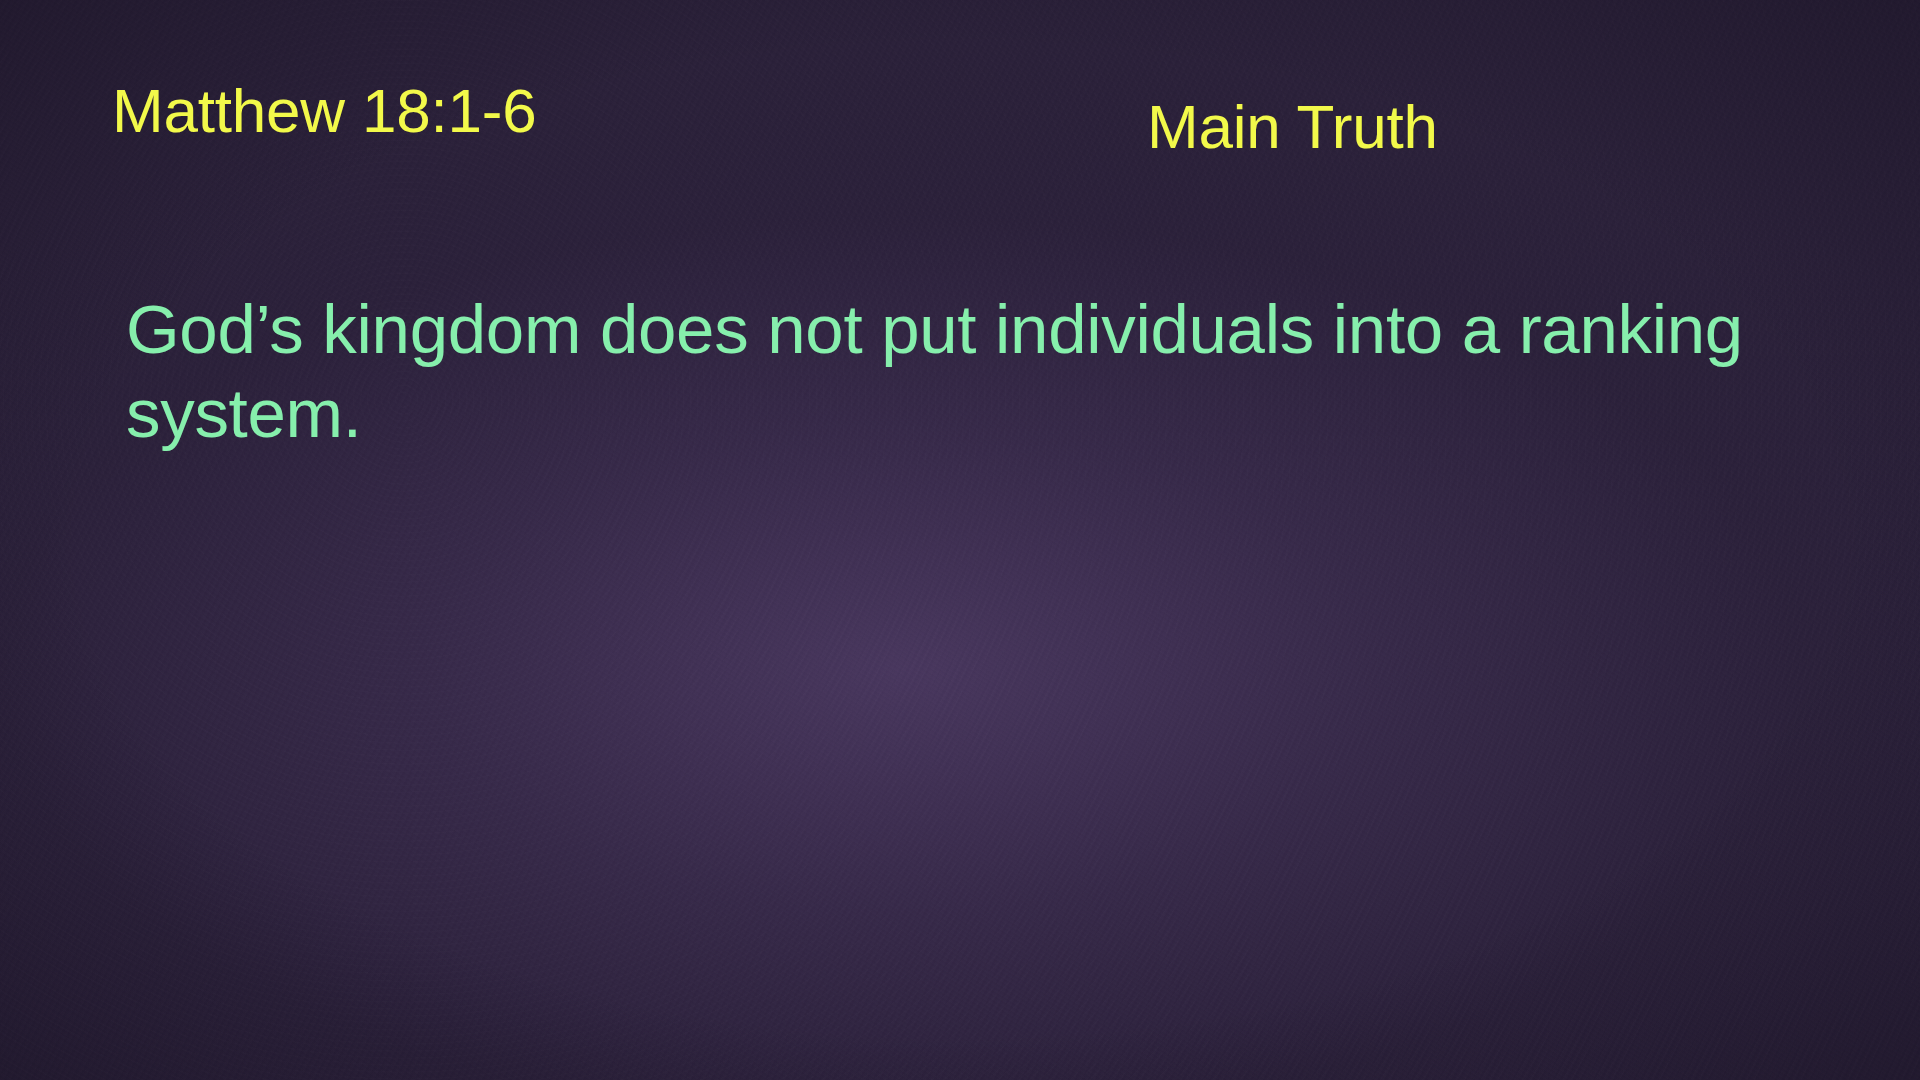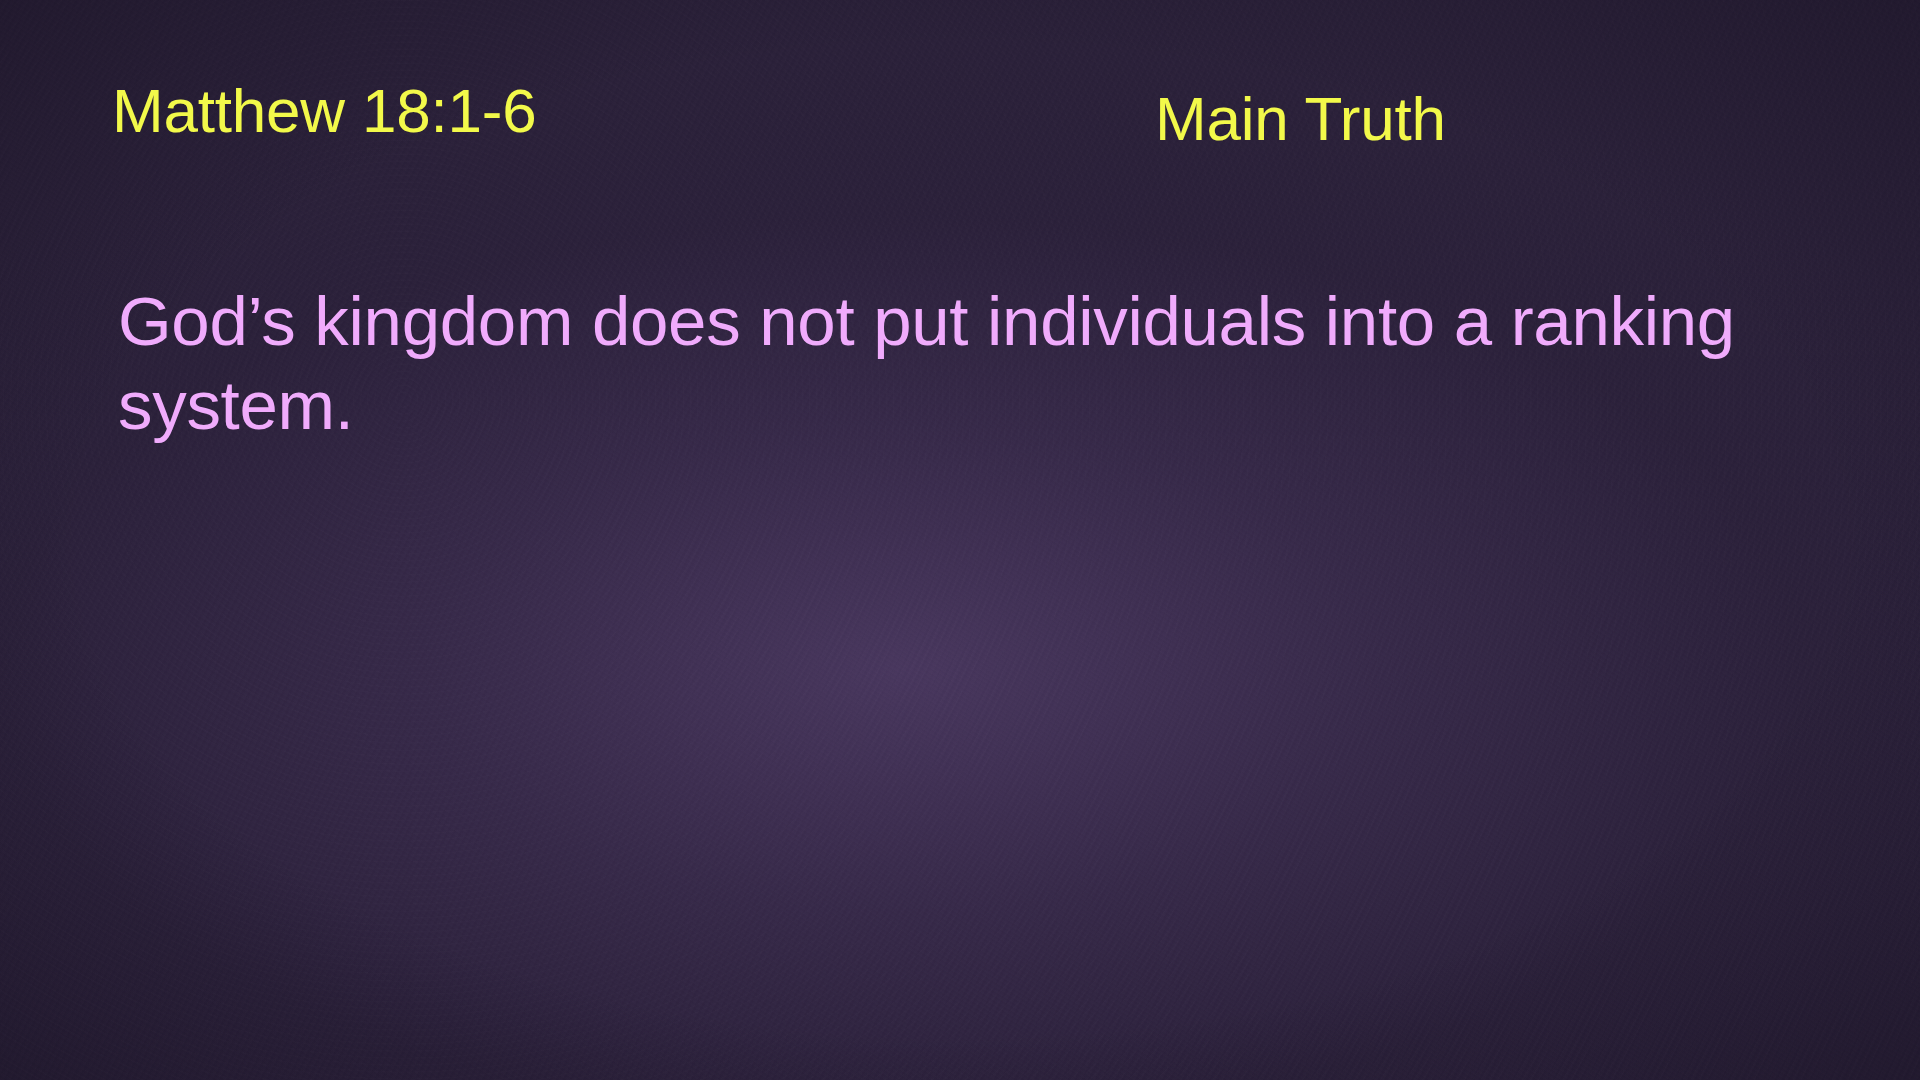--- a/index.html
+++ b/index.html
@@ -106,40 +106,40 @@
     letter-spacing: -0.2px;
     font-family: "Liberation Sans", sans-serif;
   }
 
   .heading-reference {
     flex: 0 0 auto;
   }
 
   .heading-topic {
     flex: 0 0 auto;
-    margin-left: 8px;
+    margin-left: 0;
     position: absolute;
     left: 1035px;
-    top: 8px;
+    top: 16px;
   }
 
   .body-block {
     position: absolute;
     left: 110px;
     top: 272px;
     width: 1740px;
   }
 
   .body-paragraph {
-    color: #f0abfc;
+    color: #86efac;
     font-size: 69px;
     font-weight: 400;
     line-height: 1.22;
     letter-spacing: -0.3px;
-    margin: 8px;
+    margin: 16px;
     font-family: "Liberation Sans", sans-serif;
     max-width: 1740px;
   }
 
   .paragraph-gap {
     height: 98px;
   }
 </style>
 </head>
 <body>

